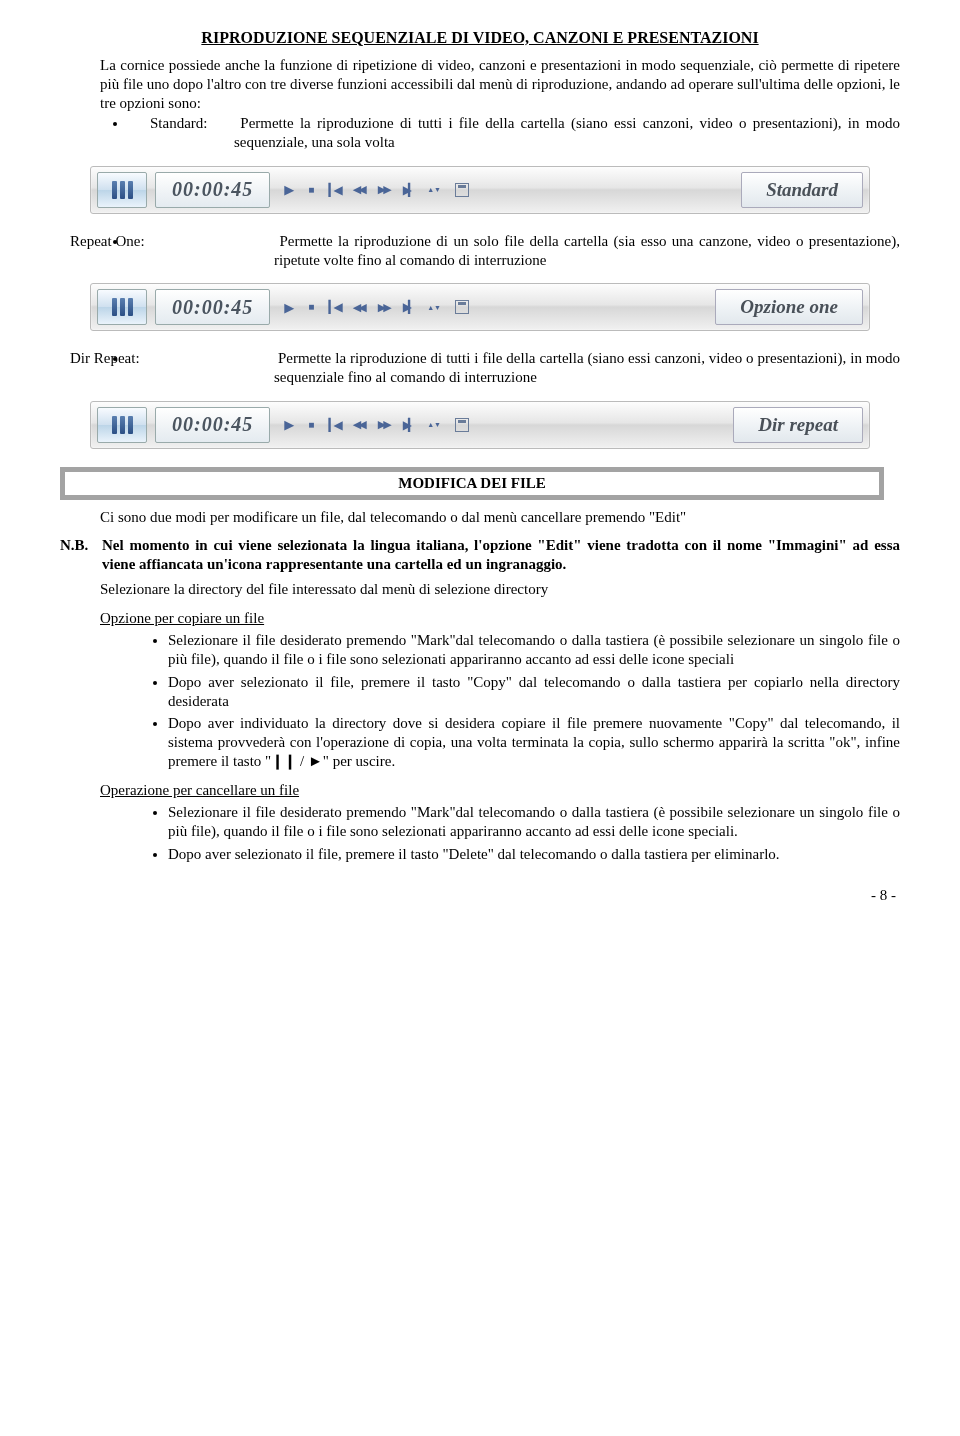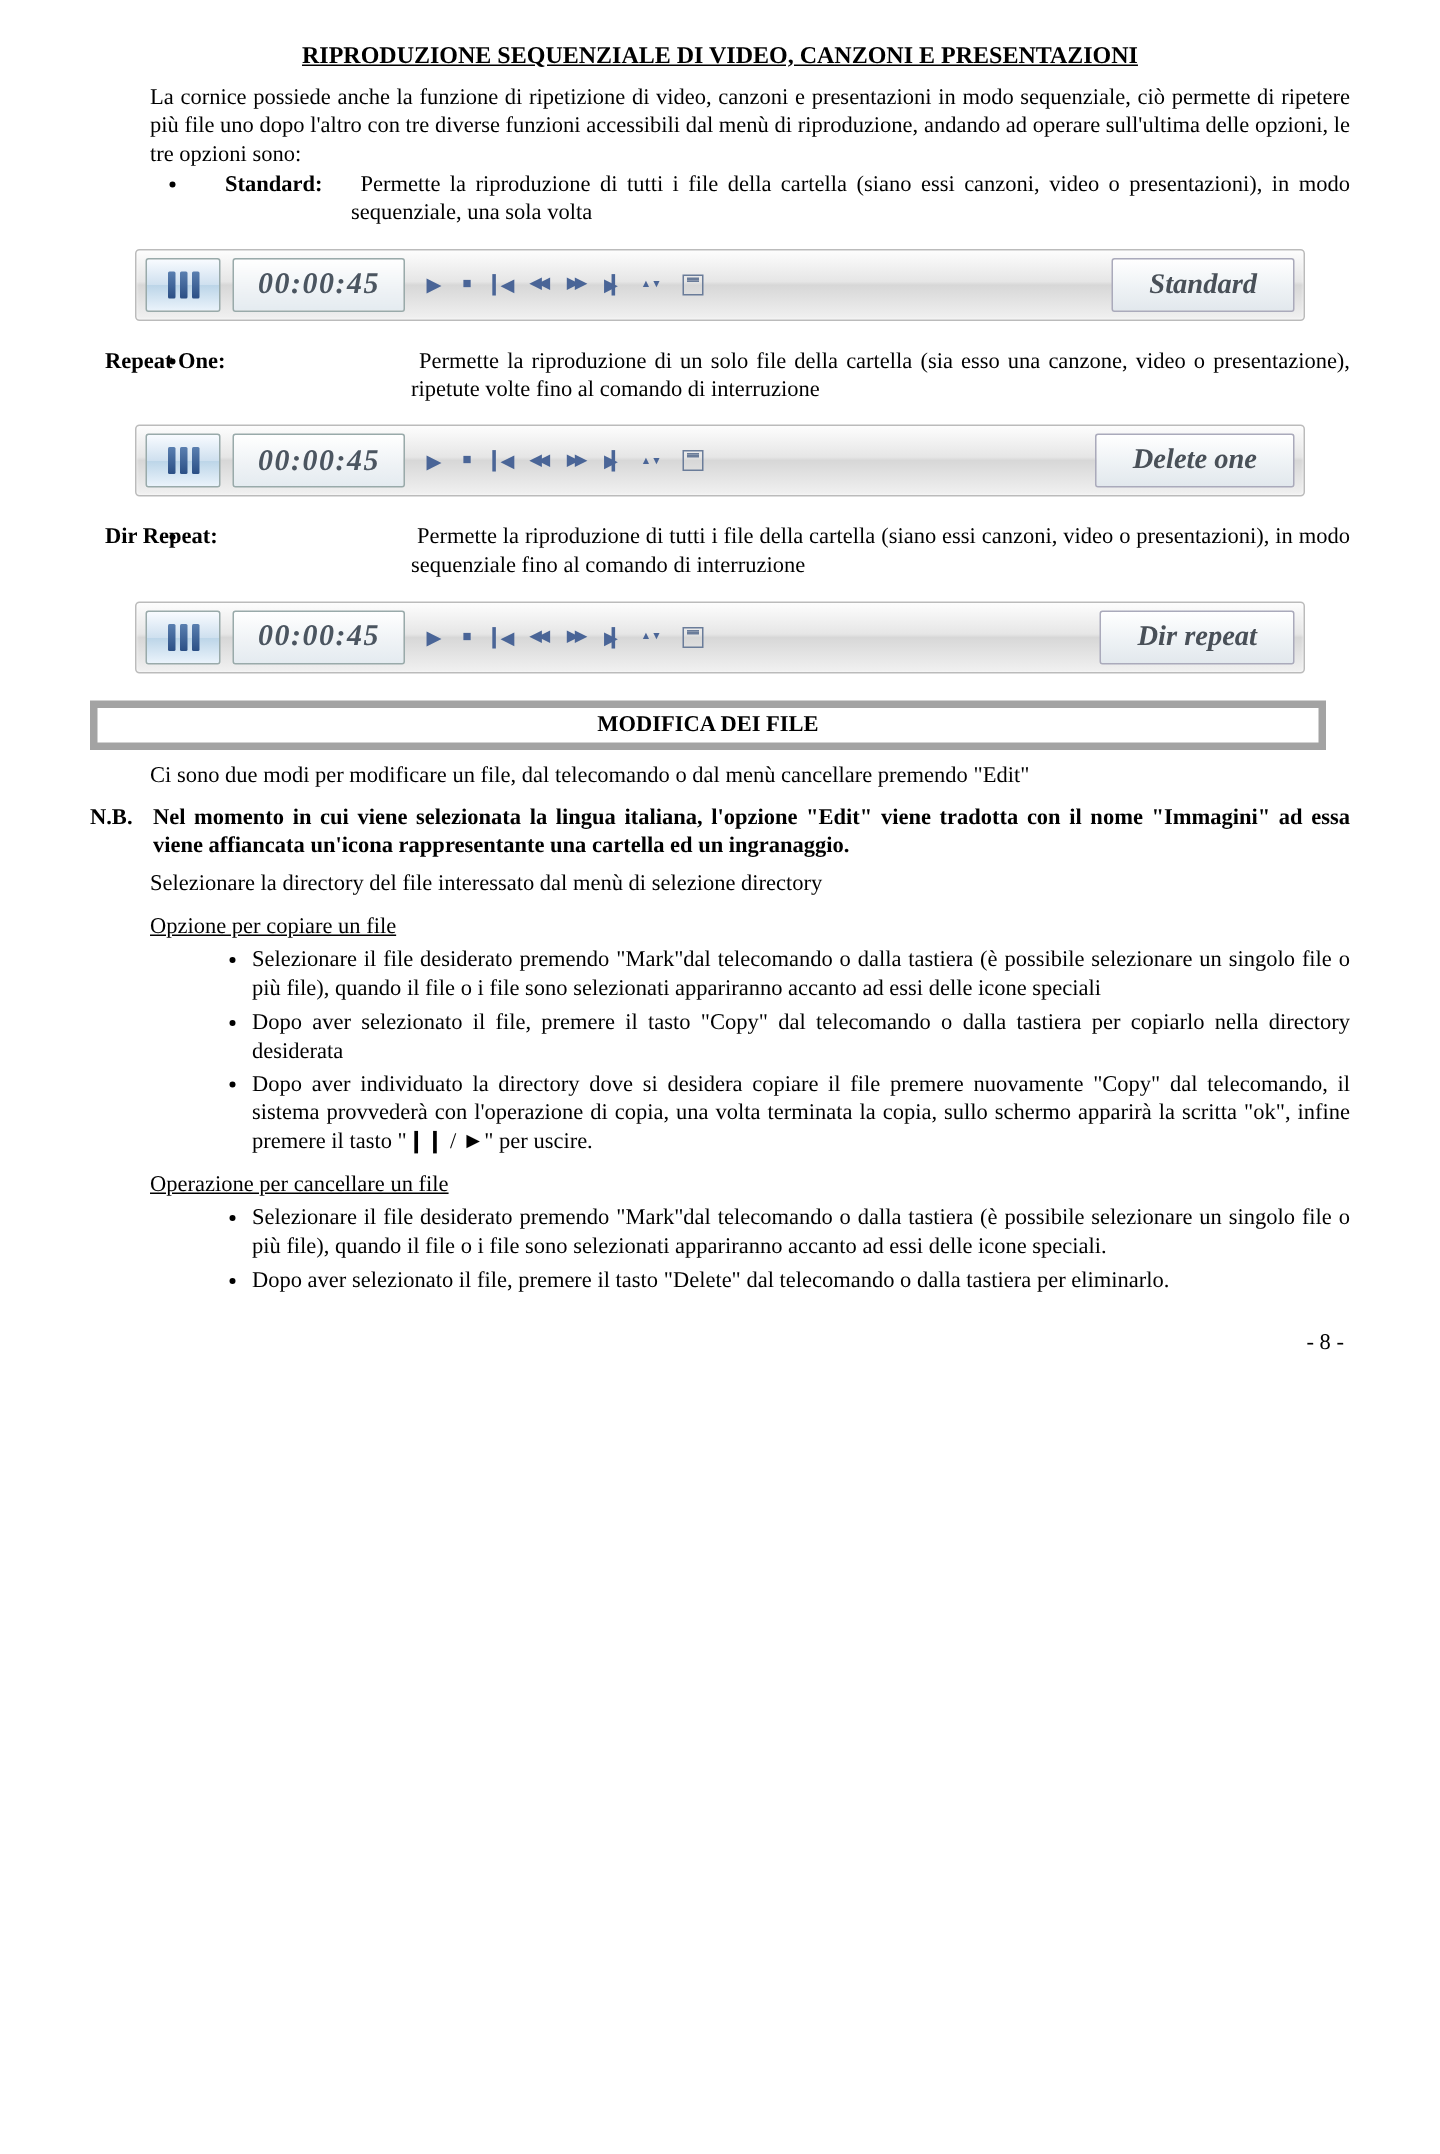--- a/index.html
+++ b/index.html
@@ -29,21 +29,21 @@
     margin: 2px 0 10px 0;
   }
   ul.bullets > li { margin-bottom: 4px; text-align: justify; }
   ul.sub-bullets {
     list-style: disc;
     padding-left: 108px;
     margin: 2px 0 8px 0;
   }
   ul.sub-bullets > li { margin-bottom: 4px; text-align: justify; }
 
-  .term { font-weight: bold; display: inline-block; }
+  .term { font-weight: normal; display: inline-block; }
 
   
   .player-bar {
     margin: 14px 30px 18px 30px;
     height: 46px;
     background: linear-gradient(#fdfdfd, #e6e6e6 45%, #d7d7d7 50%, #f1f1f1);
     border: 1px solid #bbb;
     border-radius: 3px;
     display: flex;
     align-items: center;
@@ -222,21 +222,21 @@
     <span class="dblarr">▶▶</span>
     <span class="skip">▶▎</span>
     <span class="updown"><span>▲</span><span>▼</span></span>
     <span class="listicon">
         <div></div>
         <div></div>
         <div></div>
       </span>
   </div>
   <div class="spacer-flex"></div>
-  <div class="mode-btn">Delete one</div>
+  <div class="mode-btn">Opzione one</div>
 </div>
 
 <ul class="bullets">
   <li class="justify hang-wide">
     <span class="term">Dir Repeat:</span>
     <span>Permette la riproduzione di tutti i file della cartella (siano essi canzoni, video o presentazioni), in modo sequenziale fino al comando di interruzione</span>
   </li>
 </ul>
 
 <div class="player-bar">

